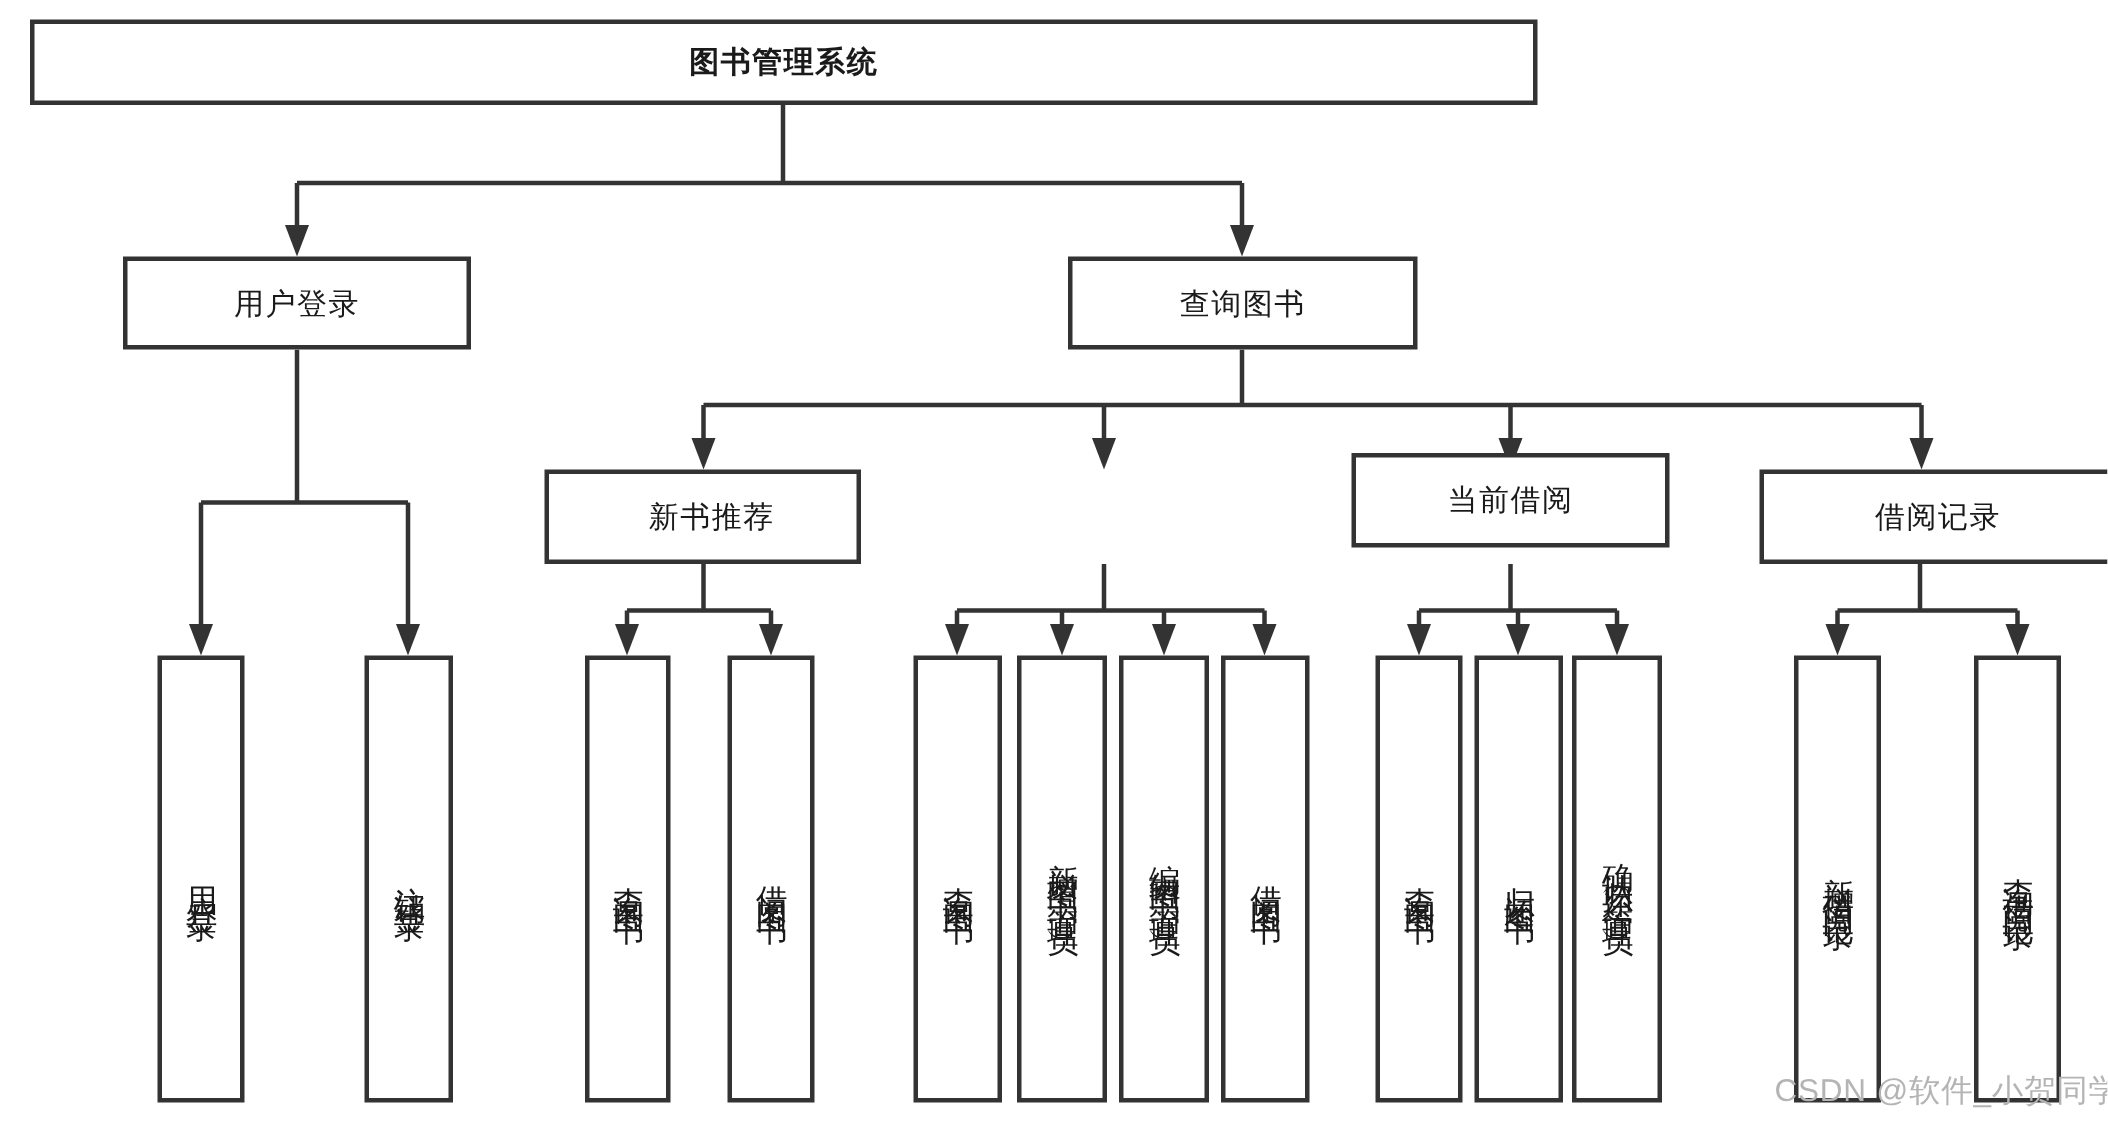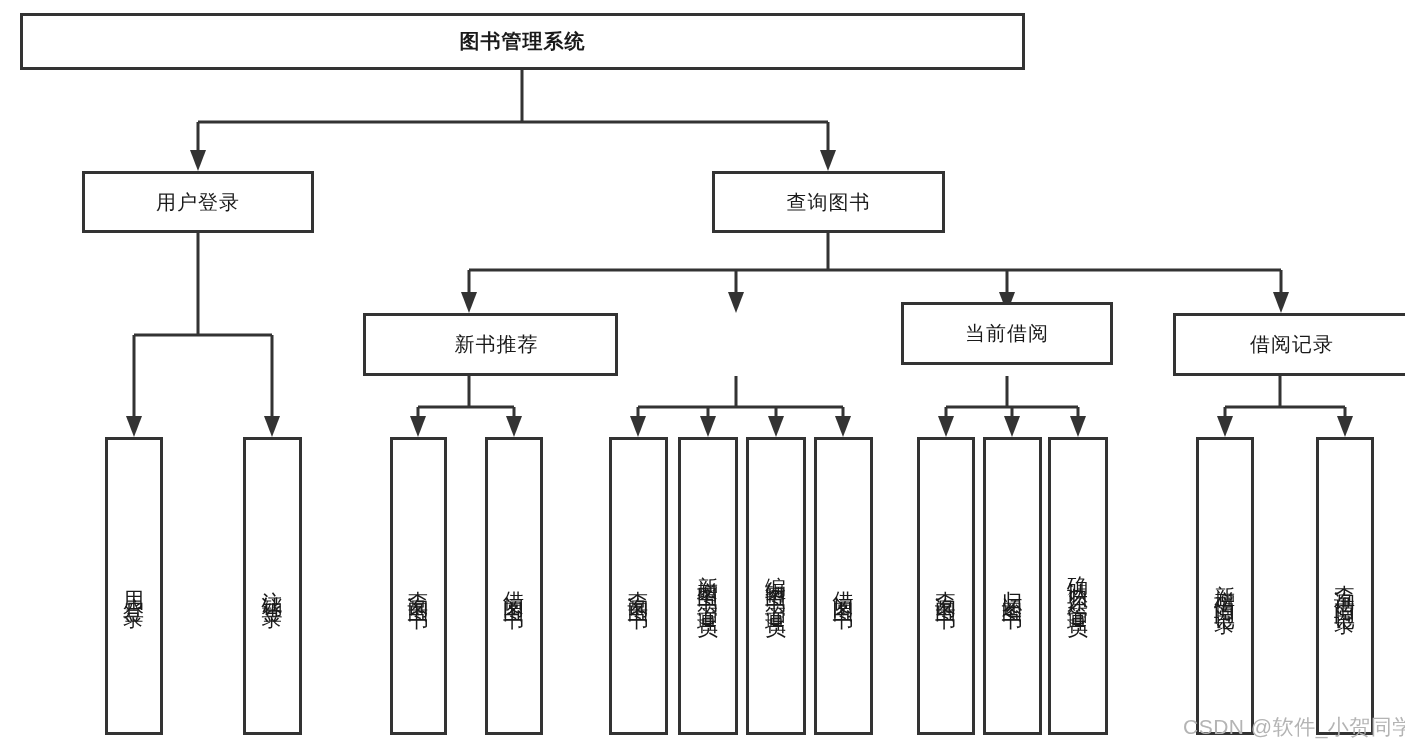--- a/index.html
+++ b/index.html
@@ -41,21 +41,21 @@
     writing-mode: vertical-lr;
     text-orientation: mixed;
     font-size: 21px;
     letter-spacing: 6px;
     line-height: 1;
   }
   
   #root          { left: 20px;   top: 13px;  width: 1005px; height: 57px; font-weight: bold; }
   #n-user-login  { left: 82px;   top: 171px; width: 232px;  height: 62px; }
   #n-book-mgmt   { left: 712px;  top: 171px; width: 233px;  height: 62px; }
-  #n-new-books   { left: 363px;  top: 313px; width: 255px;  height: 63px; padding-left: 12px; }
+  #n-new-books   { left: 363px;  top: 313px; width: 211px;  height: 63px; padding-left: 12px; }
   #n-book-borrow { left: 630px;  top: 313px; width: 212px;  height: 63px; }
   #n-cur-borrow  { left: 901px;  top: 302px; width: 212px;  height: 63px; }
   #n-records     { left: 1173px; top: 313px; width: 238px;  height: 63px; }
   
   #l-a1 { left: 105px;  width: 58px; }
   #l-a2 { left: 243px;  width: 59px; }
   #l-b1 { left: 390px;  width: 57px; }
   #l-b2 { left: 485px;  width: 58px; }
   #l-c1 { left: 609px;  width: 59px; }
   #l-c2 { left: 678px;  width: 60px; }

